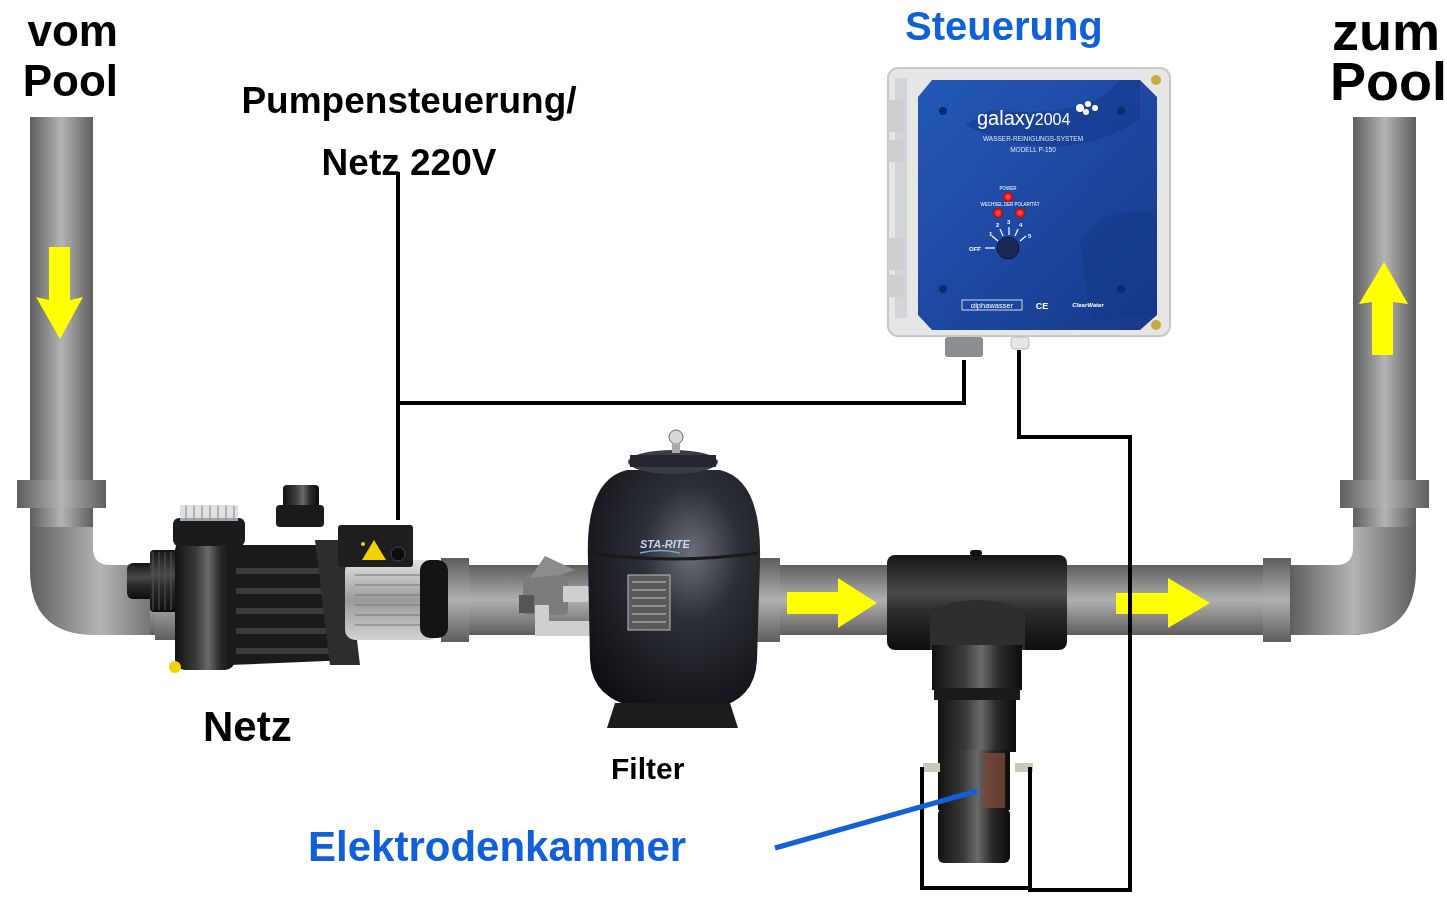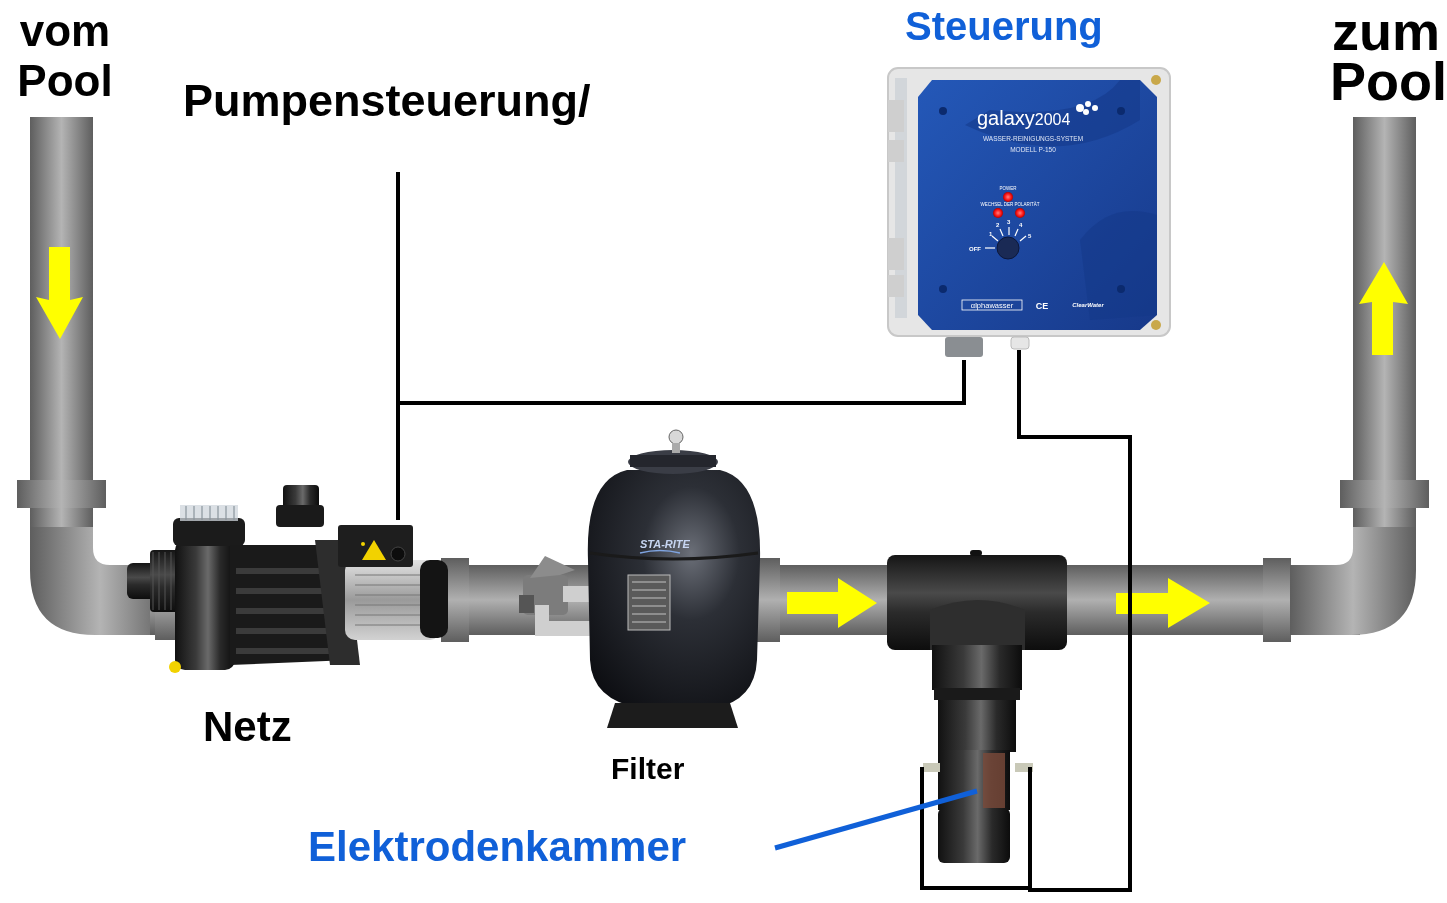--- a/index.html
+++ b/index.html
@@ -265,27 +265,28 @@
     <rect x="962" y="300" width="60" height="10" fill="none" stroke="#fff" stroke-width="0.8"></rect>
     <text x="992" y="308" text-anchor="middle" class="svg-text" fill="#fff" font-size="7.5">αlphawasser</text>
     <text x="1042" y="309" text-anchor="middle" class="svg-text" fill="#fff" font-size="9" font-weight="bold">CE</text>
     <text x="1088" y="307" text-anchor="middle" class="svg-text" fill="#fff" font-size="6" font-weight="bold" font-style="italic">ClearWater</text>
 
     <rect x="945" y="337" width="38" height="20" rx="3" fill="#8a8e92"></rect>
     <rect x="1011" y="337" width="18" height="12" rx="3" fill="#e6e6e6" stroke="#bbb"></rect>
   </g>
 </svg>
 
-<div class="lbl black" style="left:12px;top:6px;font-size:44px;line-height:50px;text-align:center;width:106px;">
+<div class="lbl black" style="left:12px;top:6px;font-size:44px;line-height:50px;text-align:right;width:106px;">
   <div>vom</div>
   <div>Pool</div>
 </div>
 
-<div class="lbl black" style="left:183px;top:70px;font-size:45px;line-height:62px;text-align:left;width:452px;">
+<div class="lbl black" style="left:183px;top:70px;font-size:37px;line-height:62px;text-align:center;width:452px;">
   <div>Pumpensteuerung/</div>
+  <div>Netz 220V</div>
 </div>
 
 <div class="lbl blue" style="left:905px;top:6px;font-size:40px;text-align:right;">Steuerung</div>
 
 <div class="lbl black" style="left:1330px;top:6px;font-size:54px;line-height:50px;text-align:center;width:112px;">
   <div>zum</div>
   <div>Pool</div>
 </div>
 
 <div class="lbl black" style="left:203px;top:706px;font-size:42px;">Netz</div>

